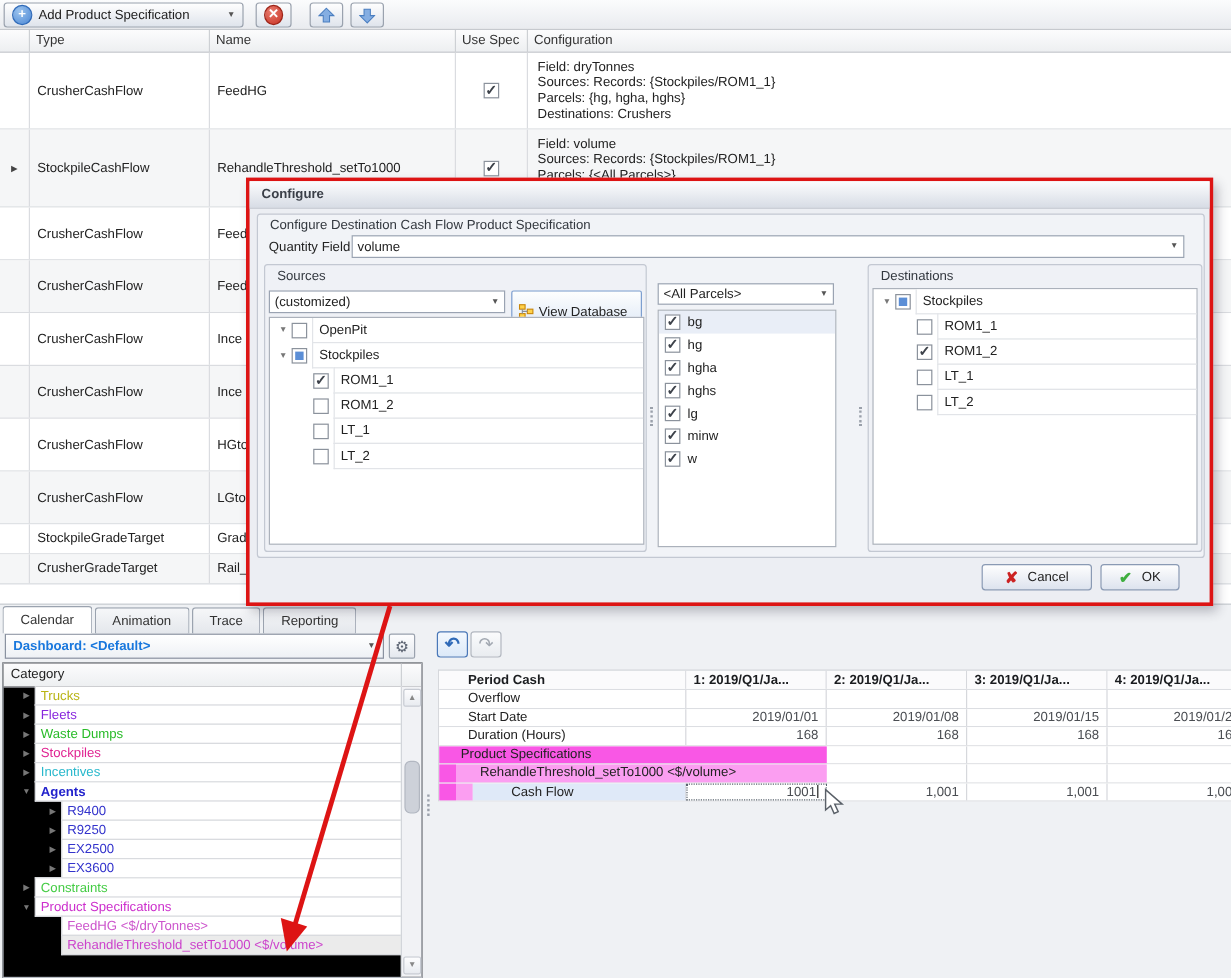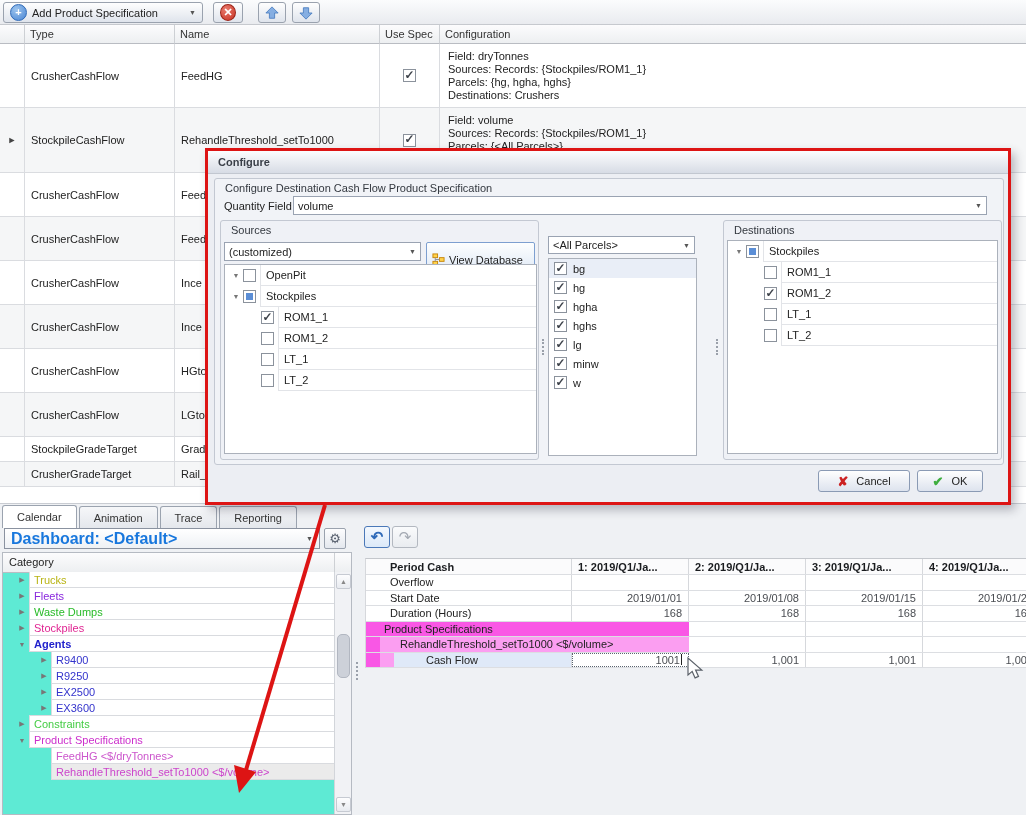--- a/index.html
+++ b/index.html
@@ -63,24 +63,24 @@
         display:flex;align-items:center;gap:4px;padding:0 5px;box-sizing:border-box;}
 
   
   #bottom-bg{left:0;top:503px;width:1026px;height:312px;background:#eff1f4;border-top:1px solid #c9ccd2;}
   .tab{position:relative;height:22px;display:flex;align-items:center;padding:0 14px;border:1px solid #9ba3af;border-bottom:none;
        border-radius:3px 3px 0 0;background:linear-gradient(#f6f7f9,#e4e7ec);margin-right:2px;color:#333;box-sizing:border-box;}
   .tab.active{background:#fff;height:23px;font-weight:normal;z-index:2;}
   #tabstrip{left:2px;top:505px;display:flex;align-items:flex-end;height:23px;}
   #dash-combo{left:4px;top:528px;width:316px;height:21px;border:1px solid #8a92a0;background:linear-gradient(#ffffff,#eef1f5);
        display:flex;align-items:center;padding:0 6px;box-sizing:border-box;}
-  #dash-combo .lbl{font-weight:bold;color:#1877dd;font-size:16px;}
+  #dash-combo .lbl{font-weight:bold;color:#1877dd;font-size:11px;}
   #gear-btn{left:324px;top:528px;width:22px;height:21px;border:1px solid #9aa2ae;border-radius:2px;background:linear-gradient(#fdfdfe,#e4e8ee);
        display:flex;align-items:center;justify-content:center;color:#5a6270;font-size:13px;}
-  #cat-grid{left:2px;top:552px;width:350px;height:263px;background:#5eead4;border:1px solid #b5bac2;}
+  #cat-grid{left:2px;top:552px;width:350px;height:263px;background:#000000;border:1px solid #b5bac2;}
   #cat-header{position:absolute;left:0;top:0;right:0;height:19px;display:flex;background:linear-gradient(#fcfcfd,#edeff1);
        border-bottom:1px solid #b9bcc2;}
   #cat-header .hc{padding:3px 6px;border-right:1px solid #cdd0d4;box-sizing:border-box;}
   #cat-rows{position:absolute;left:0;top:19px;right:16px;bottom:0;overflow:hidden;}
   .crow{display:flex;align-items:center;height:16px;box-sizing:border-box;}
   .crow .exp{width:14px;text-align:center;font-size:7px;color:#777;flex:0 0 auto;}
   .crow .clabel{flex:1;align-self:stretch;display:flex;align-items:center;padding:0 4px;
        border:1px solid #d9dbdf;border-right:none;margin-top:-1px;background:#fff;white-space:nowrap;overflow:hidden;}
   .crow .clabel.sel{background:#ebebeb;}
   #cat-scroll{position:absolute;right:0;top:19px;width:16px;bottom:0;background:#f1f2f5;border-left:1px solid #d2d5da;}
@@ -270,20 +270,24 @@
         </div>
         <div class="crow" style="padding-left: 12px;">
           <div class="exp">▶</div>
           <div class="clabel" style="color: rgb(40, 187, 40);">Waste Dumps</div>
         </div>
         <div class="crow" style="padding-left: 12px;">
           <div class="exp">▶</div>
           <div class="clabel" style="color: rgb(224, 36, 146);">Stockpiles</div>
         </div>
         <div class="crow" style="padding-left: 12px;">
+          <div class="exp">▶</div>
+          <div class="clabel" style="color: rgb(40, 184, 204);">Incentives</div>
+        </div>
+        <div class="crow" style="padding-left: 12px;">
           <div class="exp">▼</div>
           <div class="clabel" style="color: rgb(34, 34, 204); font-weight: bold;">Agents</div>
         </div>
         <div class="crow" style="padding-left: 34px;">
           <div class="exp">▶</div>
           <div class="clabel" style="color: rgb(51, 51, 204);">R9400</div>
         </div>
         <div class="crow" style="padding-left: 34px;">
           <div class="exp">▶</div>
           <div class="clabel" style="color: rgb(51, 51, 204);">R9250</div>

